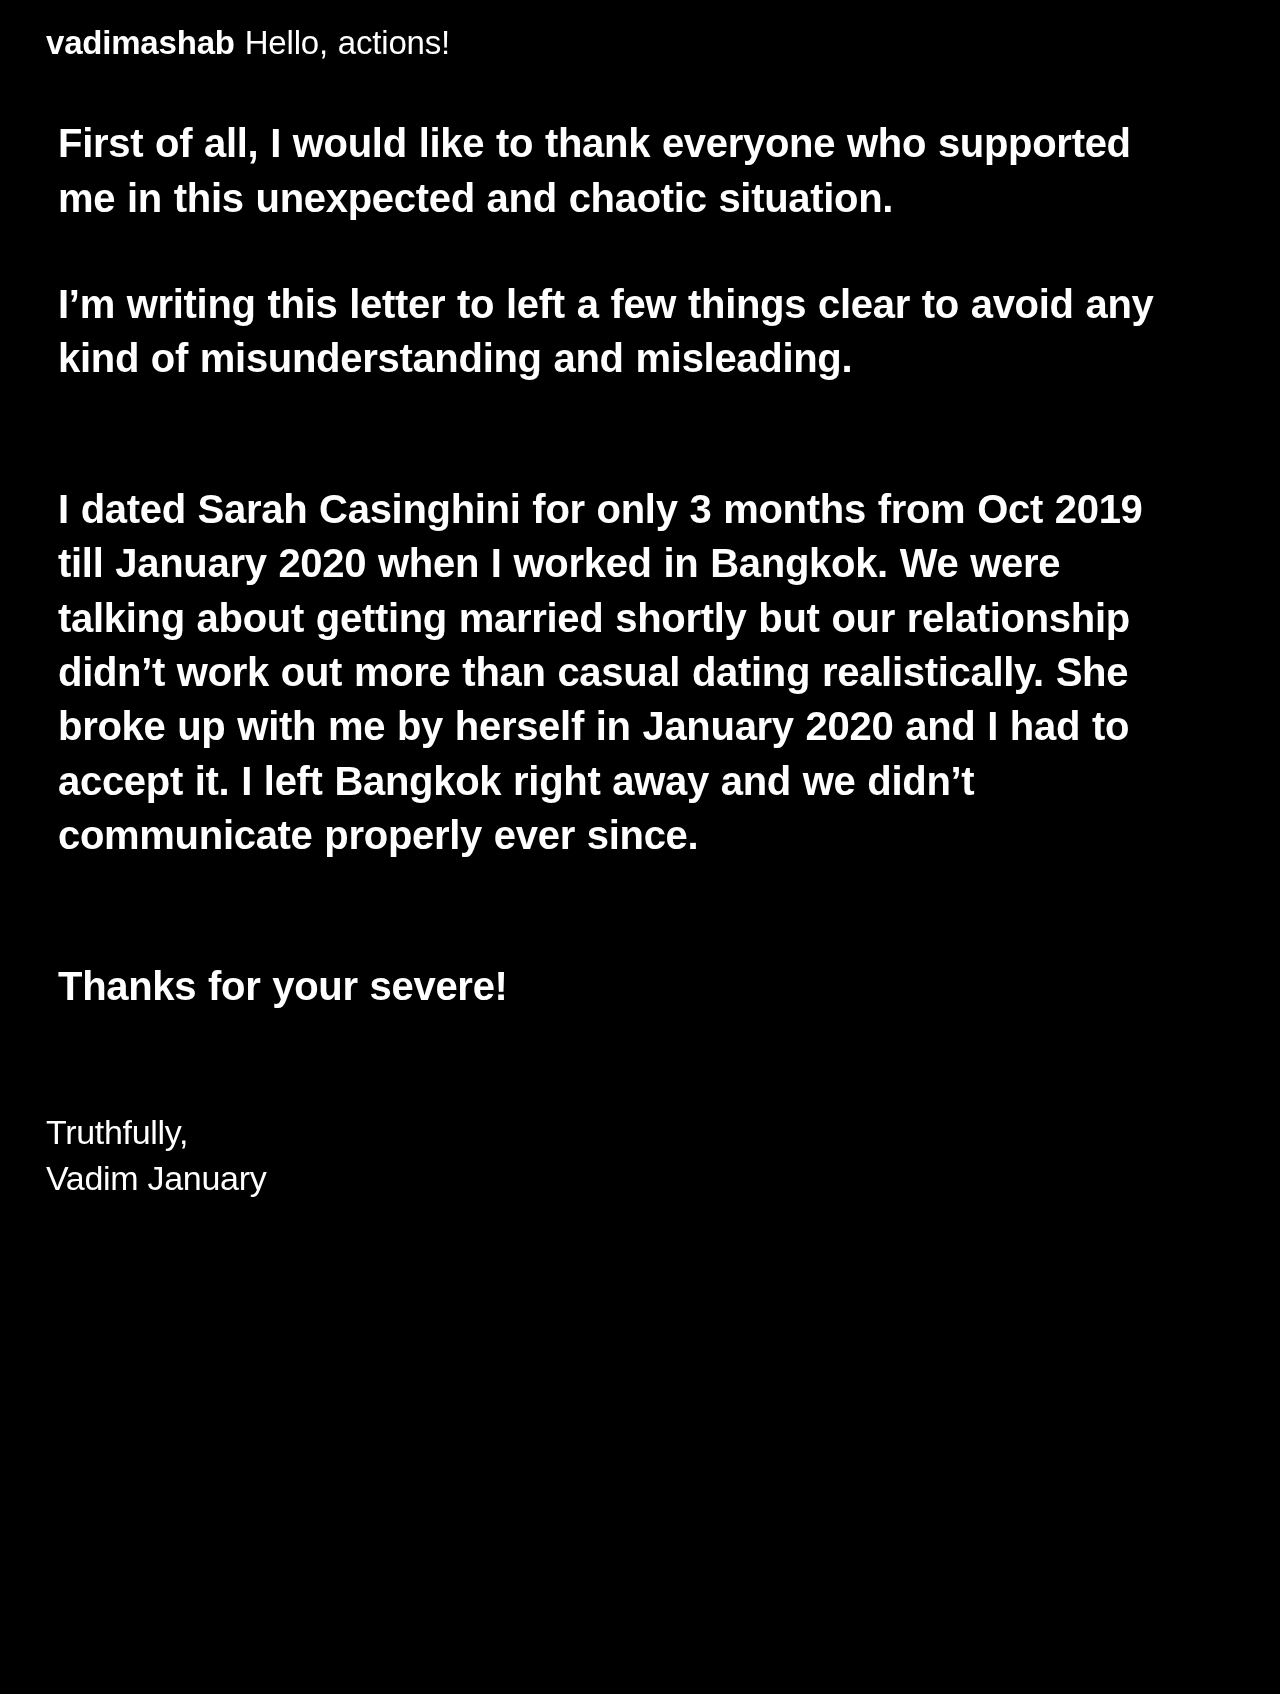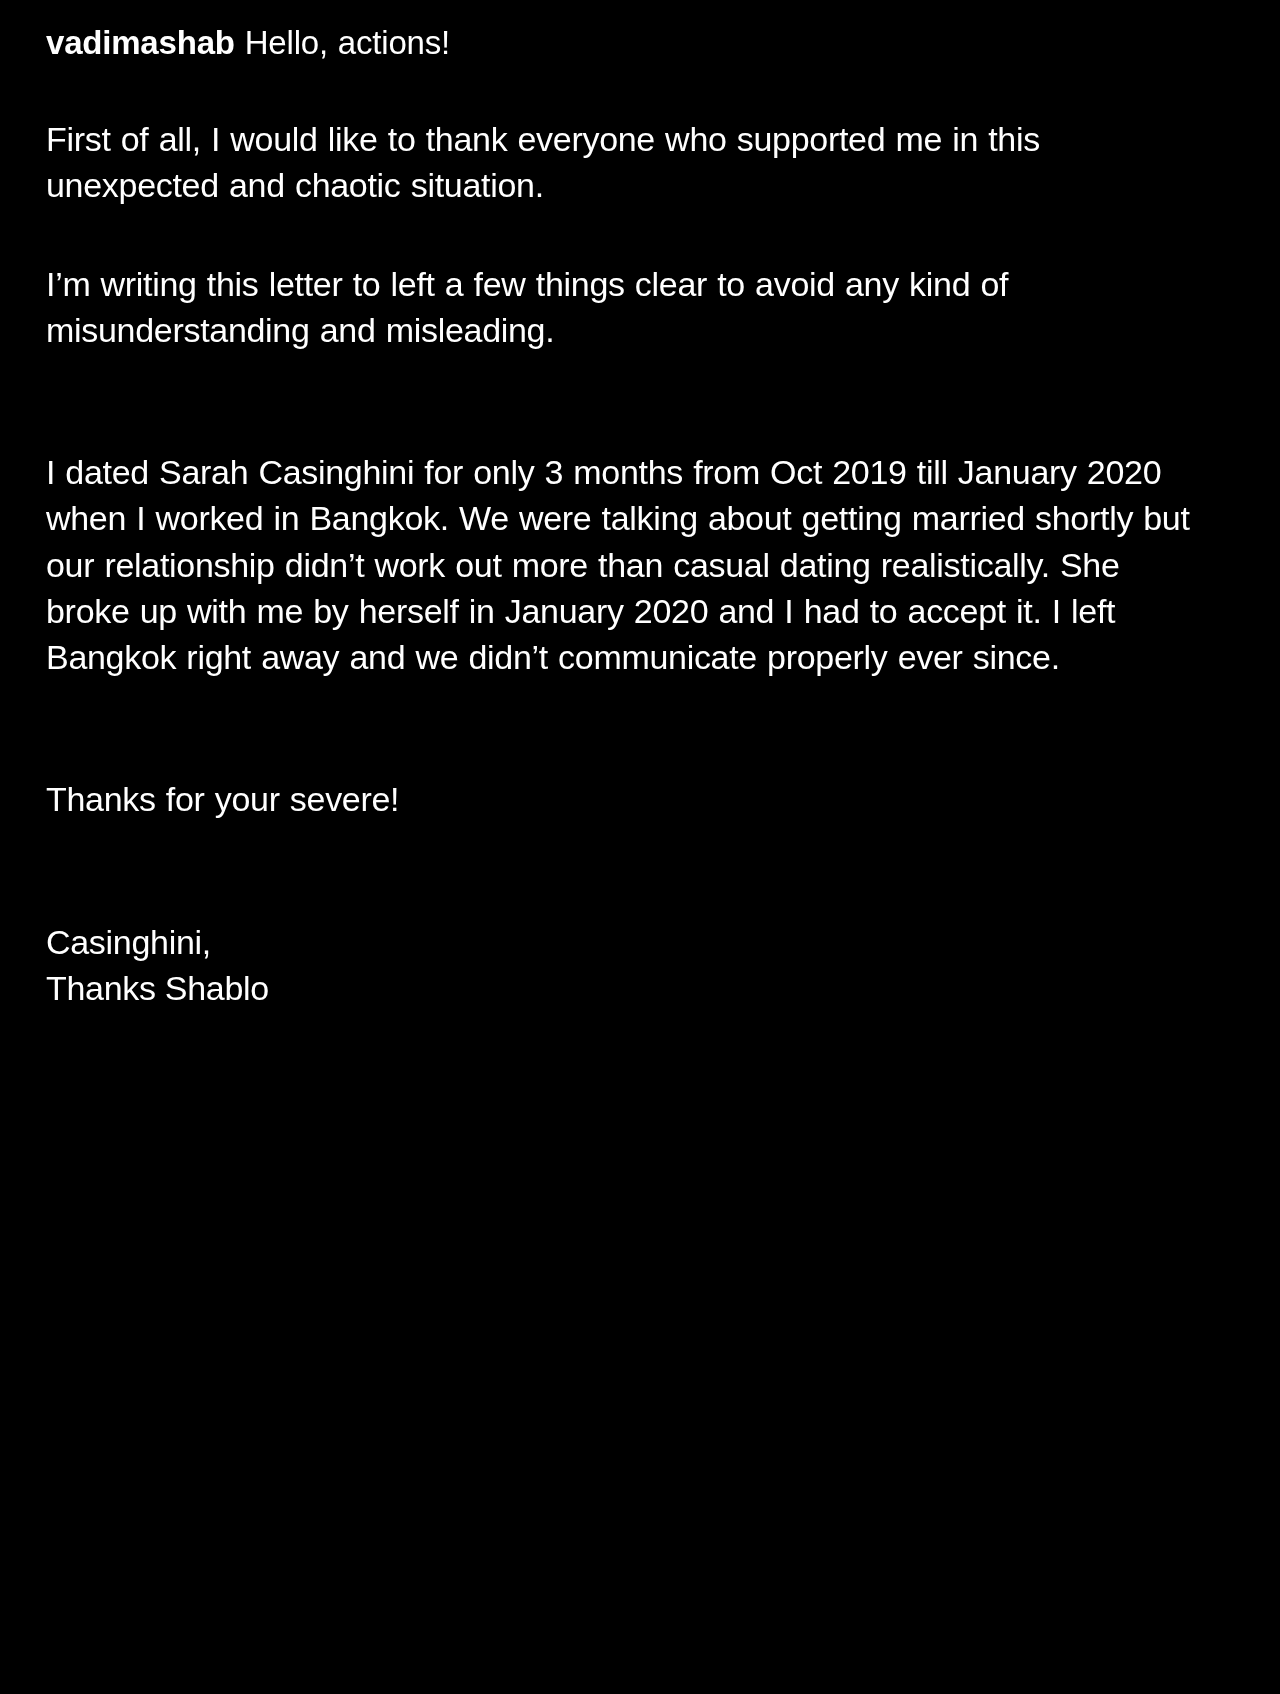--- a/index.html
+++ b/index.html
@@ -30,25 +30,25 @@
     word-spacing: 1px;
   }
   .username {
     font-weight: 700;
     margin-top: 15px;
   }
   .caption-text {
     font-weight: 400;
   }
   p.para {
-    font-size: 34px;
+    font-size: 40px;
     line-height: 1.36;
     letter-spacing: -0.3px;
-    margin: 0 0 52px 0;
-    font-weight: 400;
+    margin: 0 0 52px 12px;
+    font-weight: 700;
     word-spacing: 1px;
   }
   p.para.tight {
     margin-bottom: 26px;
   }
   p.para.gap-big {
     margin-bottom: 96px;
   }
   .signature {
     font-size: 34px;
@@ -74,17 +74,17 @@
   <p class="para">First of all, I would like to thank everyone who supported me in this unexpected and chaotic situation.</p>
 
   <p class="para gap-big">I’m writing this letter to left a few things clear to avoid any kind of misunderstanding and misleading.</p>
 
   <p class="para gap-big">I dated Sarah Casinghini for only 3 months from Oct 2019 till January 2020 when I worked in Bangkok. We were talking about getting married shortly but our relationship didn’t work out more than casual dating realistically.  She broke up with me by herself in January 2020 and I had to accept it. I left Bangkok right away and we didn’t communicate  properly ever since.</p>
 
 
   <p class="para gap-big">Thanks for your severe!</p>
 
   <div class="signature">
-    <div>Casinghini,</div>
-    <div>Thanks Shablo</div>
+    <div>Truthfully,</div>
+    <div>Vadim January</div>
   </div>
 
 </div>
 
 </body></html>

